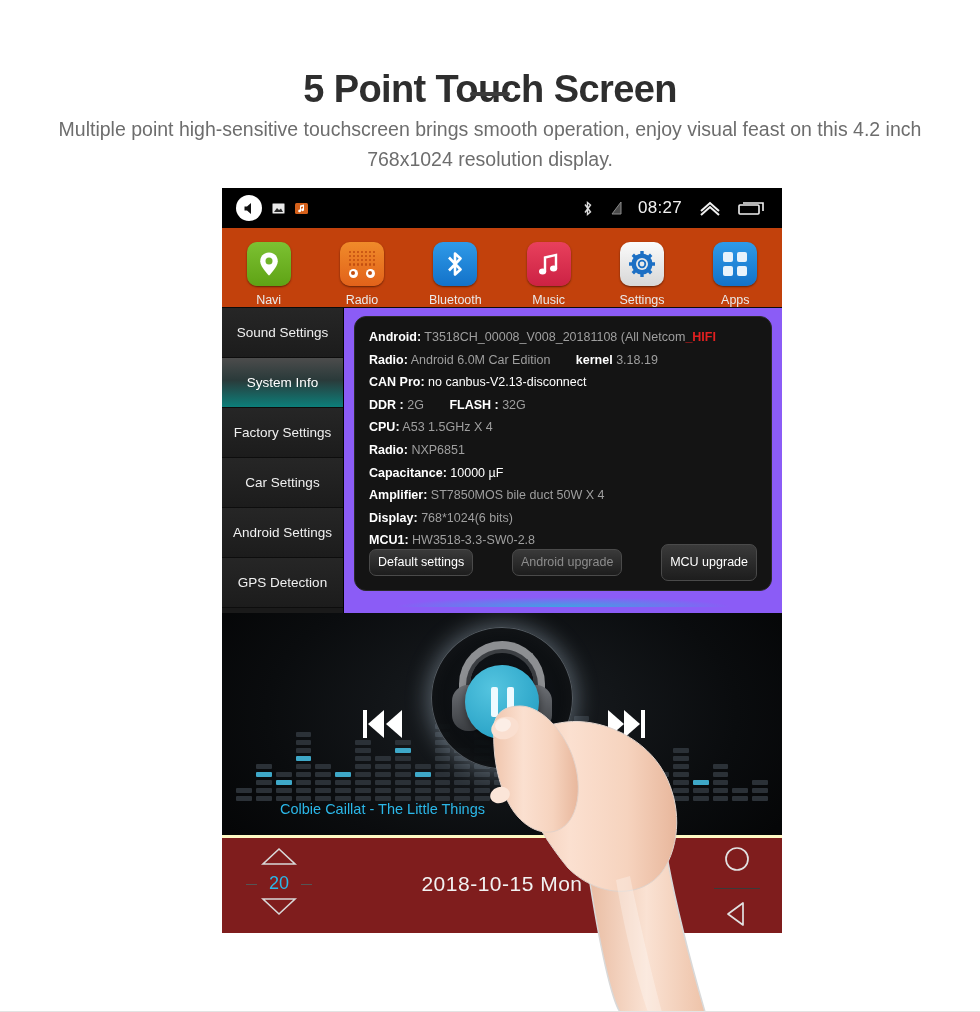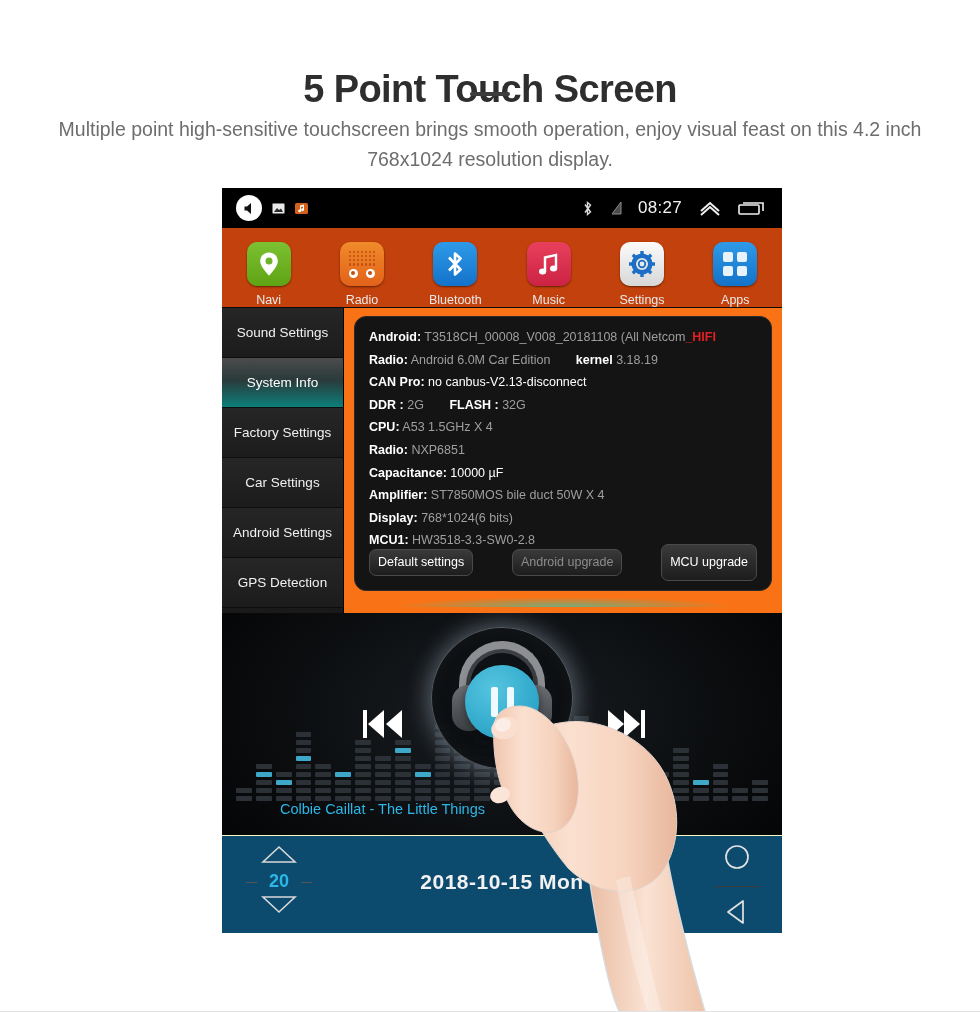--- a/index.html
+++ b/index.html
@@ -94,21 +94,21 @@
     background:linear-gradient(#262626,#1c1c1c);
     border-bottom:1px solid #0d0d0d;
     text-align:center; padding:0 4px;
   }
   .side-item.active {
     background:linear-gradient(180deg,#4c4c4c 0%, #2a3a3a 45%, #0c7f7a 100%);
     color:#ffffff;
   }
 
   .infopanel {
-    flex:1; position:relative; background:#f97316;
+    flex:1; position:relative; background:#8b5cf6;
     padding:10px 0 0 13px;
   }
   .infocard {
     position:absolute; left:10px; top:8px; right:10px; bottom:22px;
     background:#141414; border:1px solid #2a2a2a; border-radius:12px;
     padding:9px 14px;
   }
   .inforow { font-size:12.5px; line-height:22.6px; color:#ffffff; white-space:nowrap; }
   .inforow .k { color:#ffffff; font-weight:600; }
   .inforow .v { color:#9f9f9f; font-weight:400; }
@@ -164,21 +164,21 @@
   }
   .playbtn i { display:block; width:7px; height:30px; background:#eefaff; border-radius:2px; }
   .prev, .next { position:absolute; top:93px; }
   .prev { left:134px; } .next { right:128px; }
   .track {
     position:absolute; left:58px; bottom:18px;
     color:#2bb7e8; font-size:14.5px;
   }
 
   
-  .botbar { position:relative; height:98px; background:#0c4a6e; border-top:1px solid #fef9c3;font-weight:bold; }
+  .botbar { position:relative; height:98px; background:#7f1d1d; border-top:3px solid #fef9c3; }
   .vol { position:absolute; left:22px; top:8px; width:70px; text-align:center; }
   .vol .tri { display:block; margin:0 auto; }
   .vol .num { color:#2bb7e8; font-size:18px; margin:2px 0; position:relative; }
   .vol .num::before, .vol .num::after{ content:""; position:absolute; top:50%; width:11px; height:1px; background:#555;}
   .vol .num::before{ left:2px;} .vol .num::after{ right:2px;}
   .datetime { position:absolute; left:0; right:0; top:34px; text-align:center; color:#f2f2f2; font-size:21px; letter-spacing:0.5px; }
   .navbtns { position:absolute; right:14px; top:6px; width:62px; text-align:center; }
   .navbtns .sep { width:46px; height:1px; background:#3a3a3a; margin:10px auto; }
 
   

